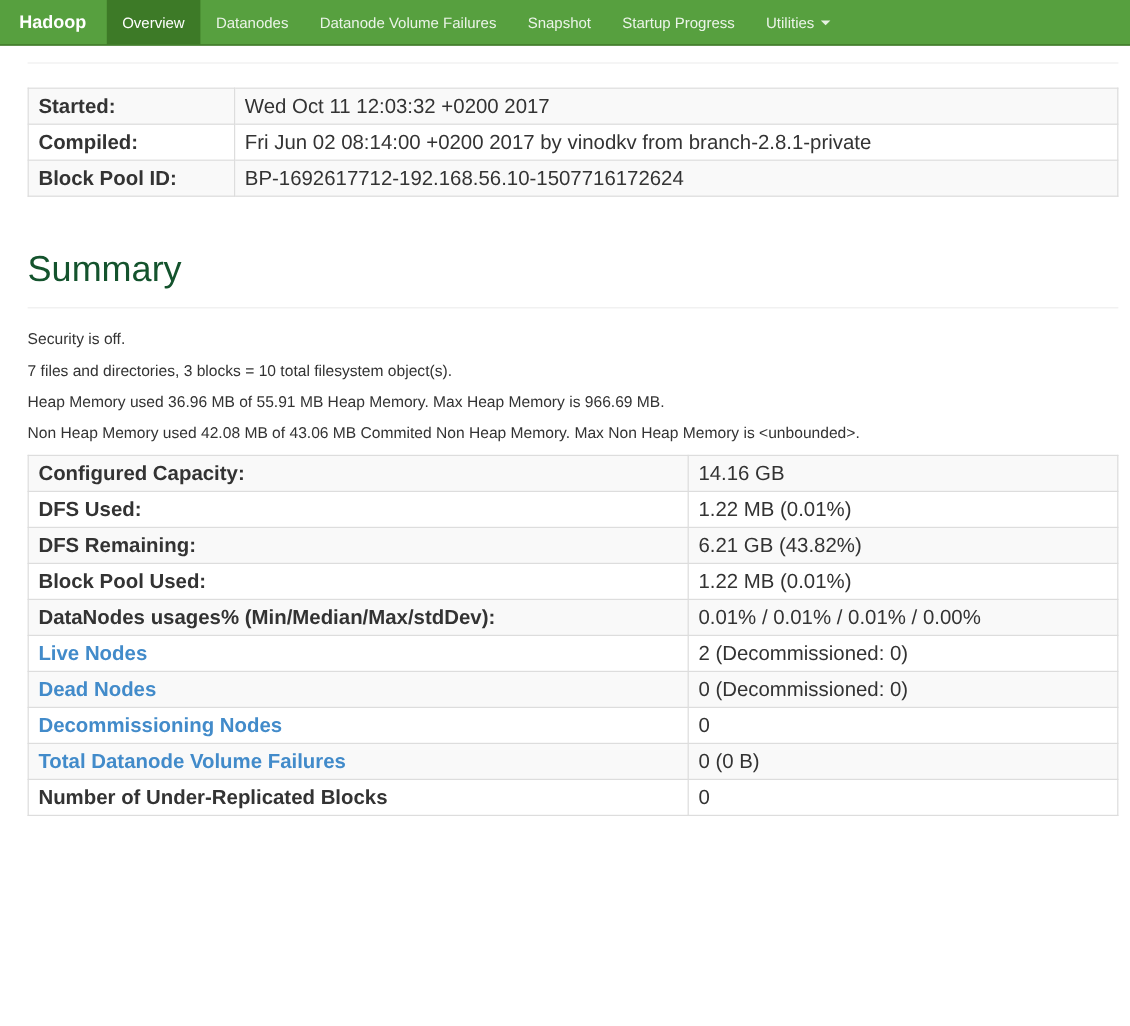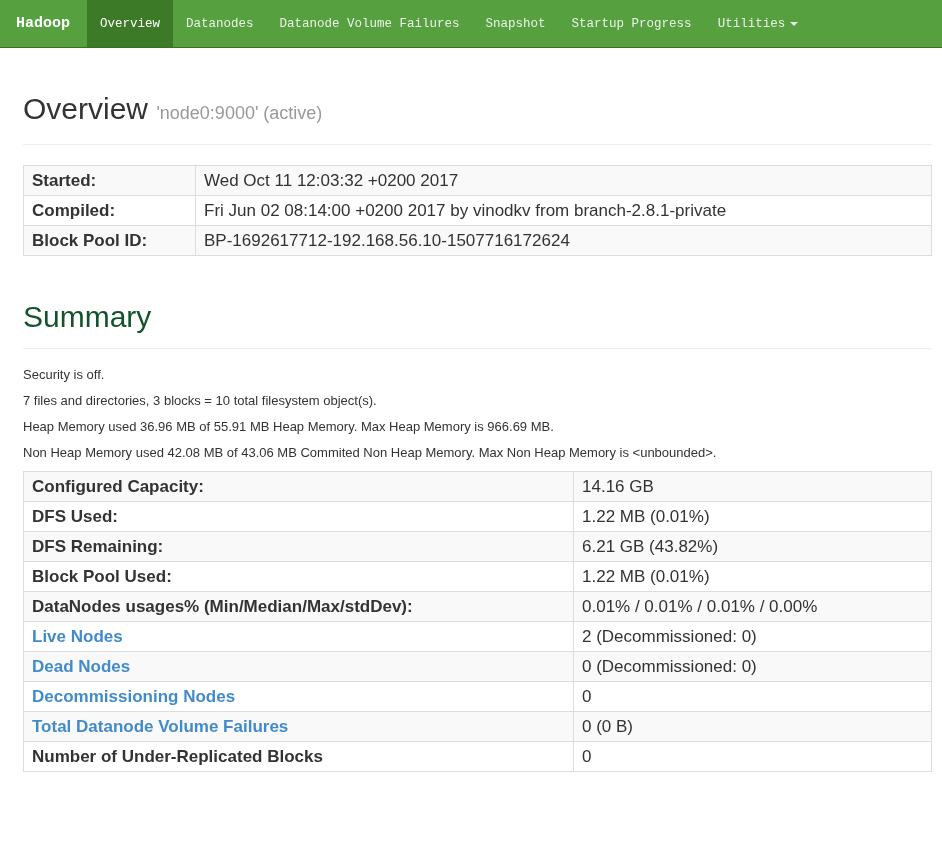--- a/index.html
+++ b/index.html
@@ -7,26 +7,25 @@
   body {
     height: 855px;
     overflow: hidden;
     background: #fff;
     color: #333;
     font-family: "Liberation Sans", sans-serif;
     font-size: 13px;
   }
   
   .navbar {
-    height: 48px;
+    height: 38px;
     background: var(--navbar-bg, #57a03f);
     border-bottom: 1px solid var(--navbar-border, #3a6e24);
     display: flex;
     align-items: stretch;
-    font-family: Liberation Mono, monospace;
   }
   .navbar-brand {
     display: flex;
     align-items: center;
     padding: 0 17px 0 16px;
     color: #fff;
     font-size: 15px;
     font-weight: bold;
     text-decoration: none;
     cursor: pointer;
@@ -131,24 +130,20 @@
     </li>
     <li>
       <span>Utilities</span>
       <span class="caret"></span>
     </li>
   </ul>
 </nav>
 
 <div class="container">
 
-  <h1 class="page-title">
-    <span>Overview</span>
-    <span class="subtitle">'node0:9000' (active)</span>
-  </h1>
   <hr class="divider">
 
   <table class="info-table">
     <tbody>
       <tr>
         <th>Started:</th>
         <td>Wed Oct 11 12:03:32 +0200 2017</td>
       </tr>
       <tr>
         <th>Compiled:</th>

